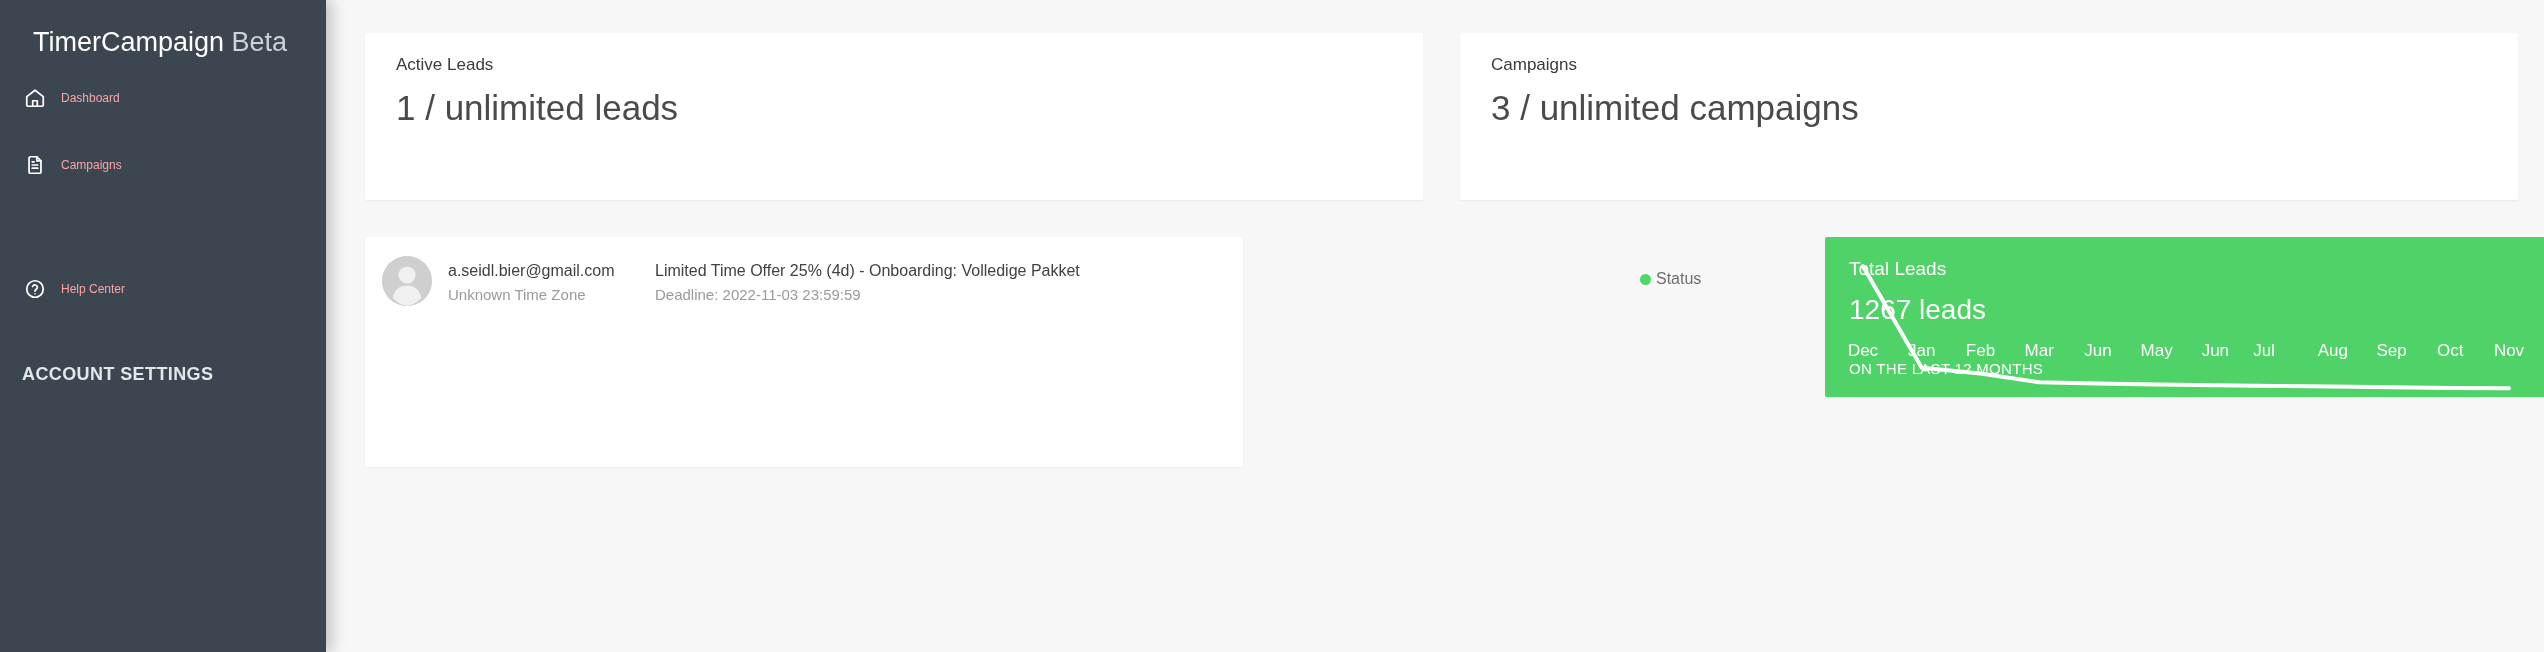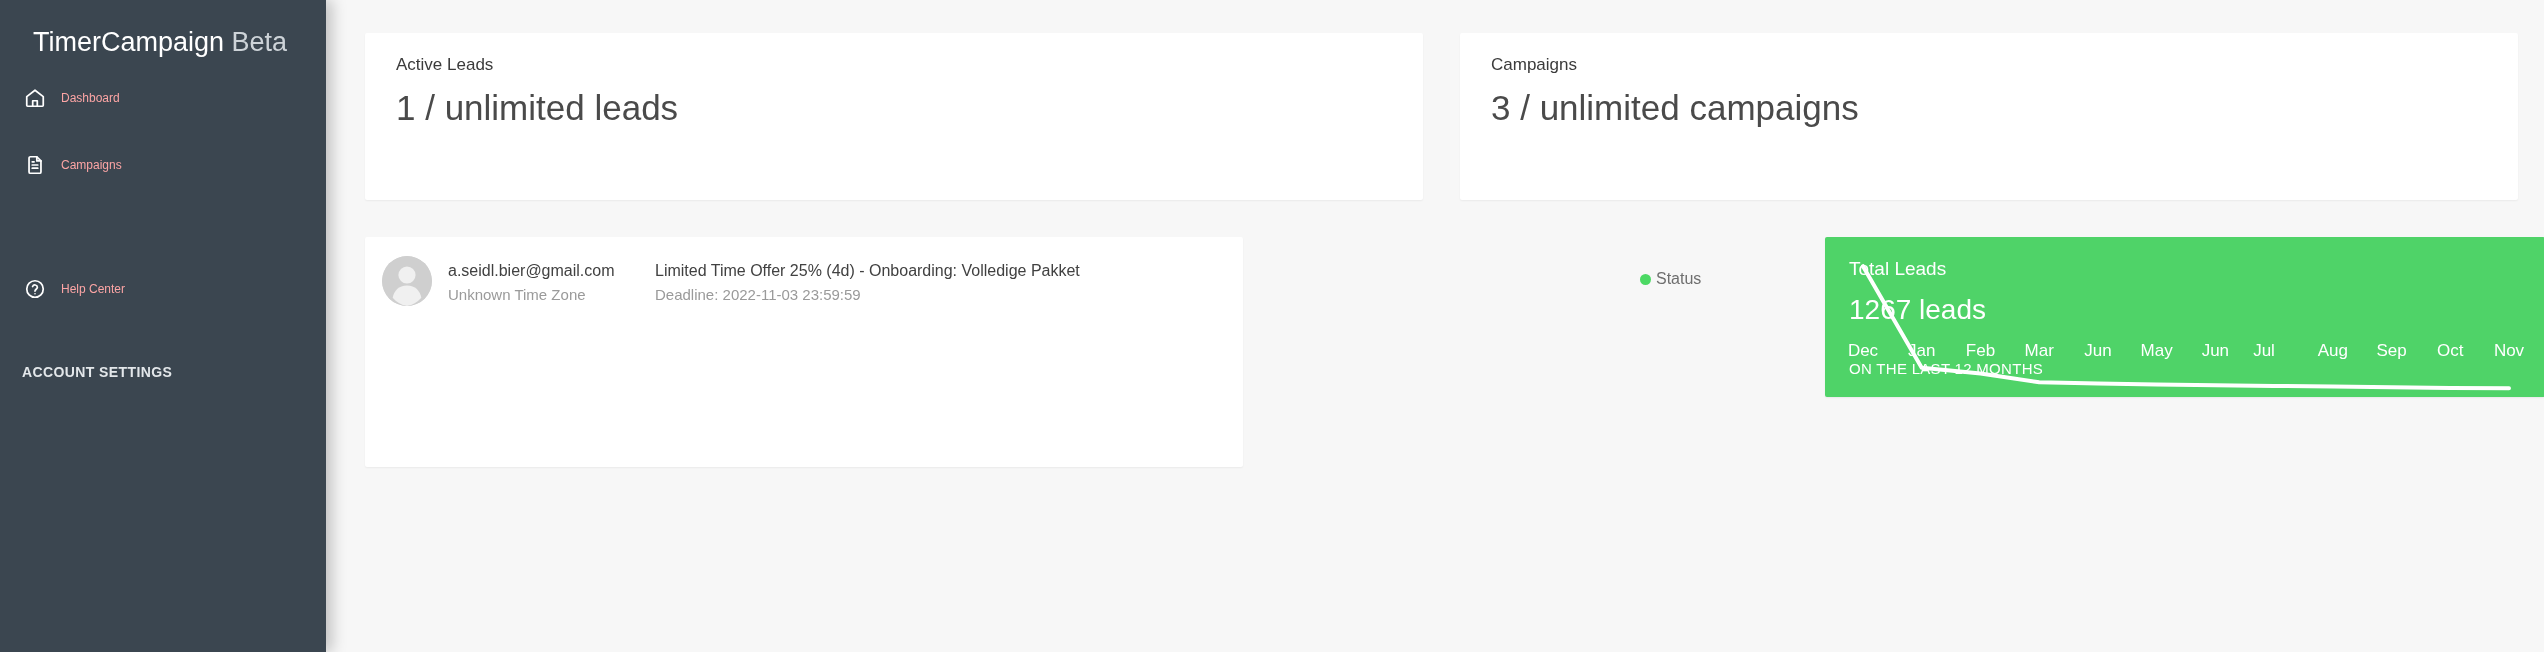--- a/index.html
+++ b/index.html
@@ -48,21 +48,21 @@
   }
   .nav-chevron {
     position:absolute; right:32px; top:50%;
     transform:translateY(-50%);
     width:14px; height:14px;
   }
   .nav-chevron svg { width:14px; height:14px; display:block; }
 
   .sec-label {
     position:absolute; left:22px; top:364px;
-    font-size:14px; letter-spacing:0.4px;
+    font-size:18px; letter-spacing:0.4px;
     font-weight:700; color:#e3e7ea;
     white-space:nowrap;
   }
 
   
   .content { position:absolute; left:326px; top:0; right:0; bottom:0; }
 
   .card {
     position:absolute;
     background:#ffffff;

